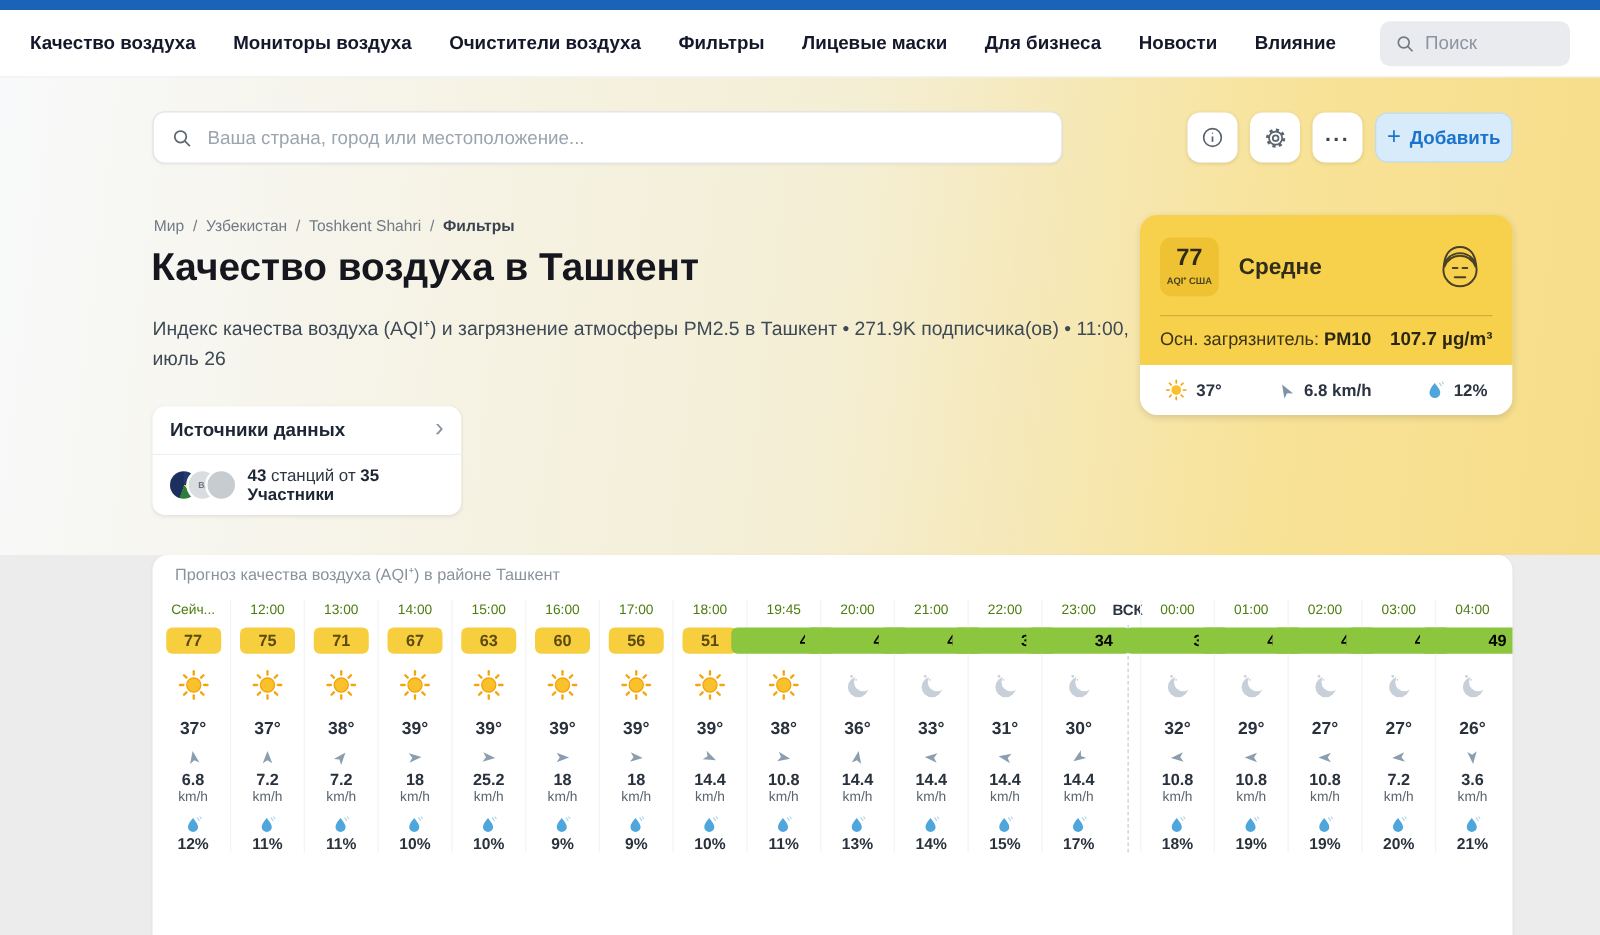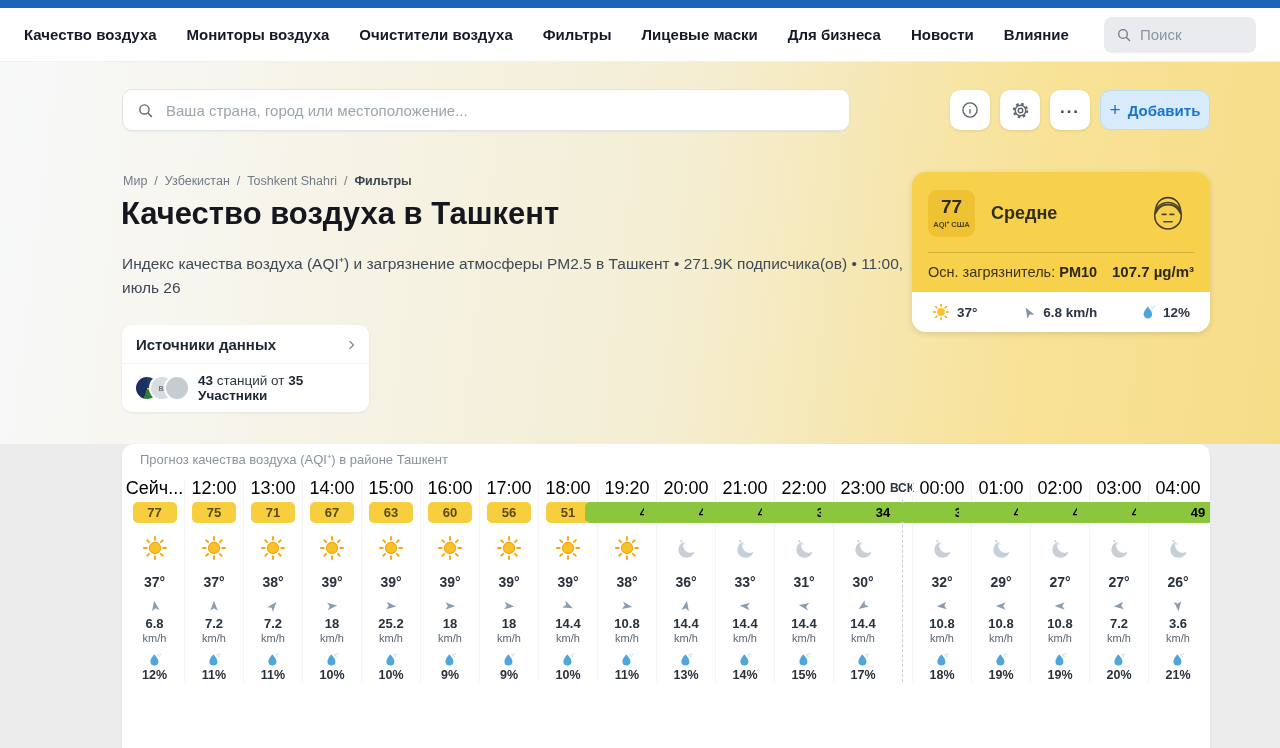--- a/index.html
+++ b/index.html
@@ -73,21 +73,21 @@
   .wx{display:flex;align-items:center;gap:7px;font-size:13.5px;font-weight:bold;color:#2b3440;}
   
   .lower{position:absolute;top:444px;left:0;width:1280px;height:304px;background:#ececec;}
   .forecast-card{position:absolute;left:122px;top:0;width:1088px;height:304px;background:#fff;
         border-radius:12px 12px 0 0;box-shadow:0 1px 3px rgba(0,0,0,.06);overflow:hidden;}
   .fc-title{font-size:15px;font-weight:bold;color:#1d2630;margin:16px 0 0 18px;}
   .fc-sub{font-size:13px;color:#8a939d;margin:6px 0 0 18px;}
   .ftable{display:flex;margin-top:12px;padding-left:3px;}
   .fcol{width:59px;display:flex;flex-direction:column;align-items:center;border-left:1px solid #f2f4f6;box-sizing:border-box;}
   .fcol:first-child{border-left:none;}
-  .ftime{font-size:18px;color:#000000;height:16px;line-height:16px;white-space:nowrap;}
+  .ftime{font-size:11px;color:#4d7c0f;height:16px;line-height:16px;white-space:nowrap;}
   .fbadge{margin-top:6px;width:44px;height:21px;border-radius:5px;display:flex;align-items:center;
         justify-content:center;font-size:13px;font-weight:bold;}
   .lvl-yellow{background:#f6ce3e;color:#5d4a10;}
   .lvl-green{background:#8cc63f;color:#000000;padding-left:40px;}
   .ficon{margin-top:12px;height:26px;}
   .ftemp{margin-top:13px;font-size:14px;font-weight:bold;color:#28313c;}
   .farrow{margin-top:9px;width:14px;height:14px;}
   .farrow svg{display:block;}
   .fwind{margin-top:3px;font-size:13px;font-weight:bold;color:#28313c;}
   .funit{font-size:11px;color:#5b656f;margin-top:1px;}
@@ -525,21 +525,21 @@
       <svg width="14" height="15" viewBox="0 0 24 26">
         <path d="M11 4 C14.5 9 18 12.5 18 16.5 a7 7 0 1 1 -14 0 C4 12.5 7.5 8 11 4 Z" fill="#4FA6DC"></path>
         <line x1="17" y1="4" x2="19.5" y2="7.5" stroke="#A8D3EE" stroke-width="1.6" stroke-linecap="round"></line>
         <line x1="20.5" y1="2.5" x2="22.3" y2="5" stroke="#A8D3EE" stroke-width="1.4" stroke-linecap="round"></line>
       </svg>
       <span class="fhum-val">10%</span>
     </div>
   </div>
 
   <div class="fcol">
-    <div class="ftime">19:20</div>
+    <div class="ftime">19:45</div>
     <div class="fbadge lvl-green">47</div>
     <div class="ficon">
   <svg width="26" height="26" viewBox="0 0 24 24">
     <g stroke="#F2A50C" stroke-width="1.7" stroke-linecap="round">
       <line x1="12" y1="1.8" x2="12" y2="4.4"></line>
                 <line x1="12" y1="19.6" x2="12" y2="22.2"></line>
       <line x1="1.8" y1="12" x2="4.4" y2="12"></line>
                 <line x1="19.6" y1="12" x2="22.2" y2="12"></line>
       <line x1="4.8" y1="4.8" x2="6.6" y2="6.6"></line>
                 <line x1="17.4" y1="17.4" x2="19.2" y2="19.2"></line>

